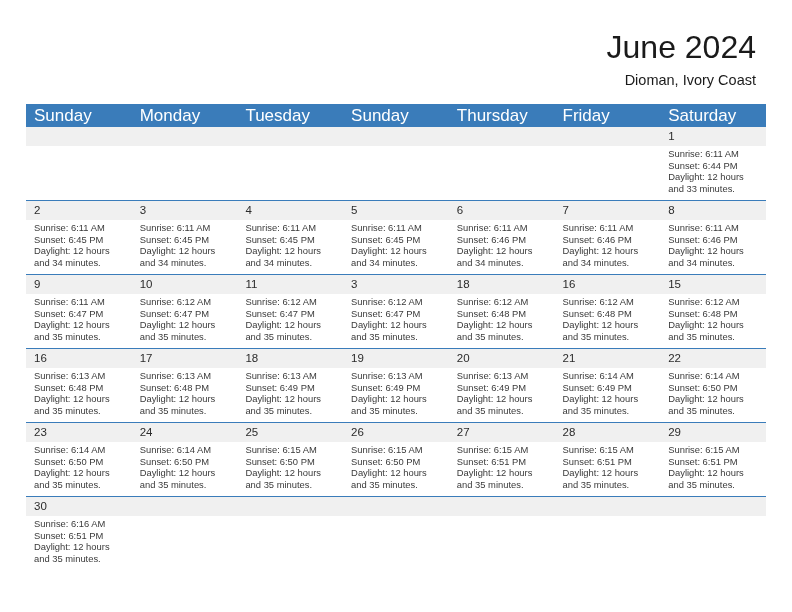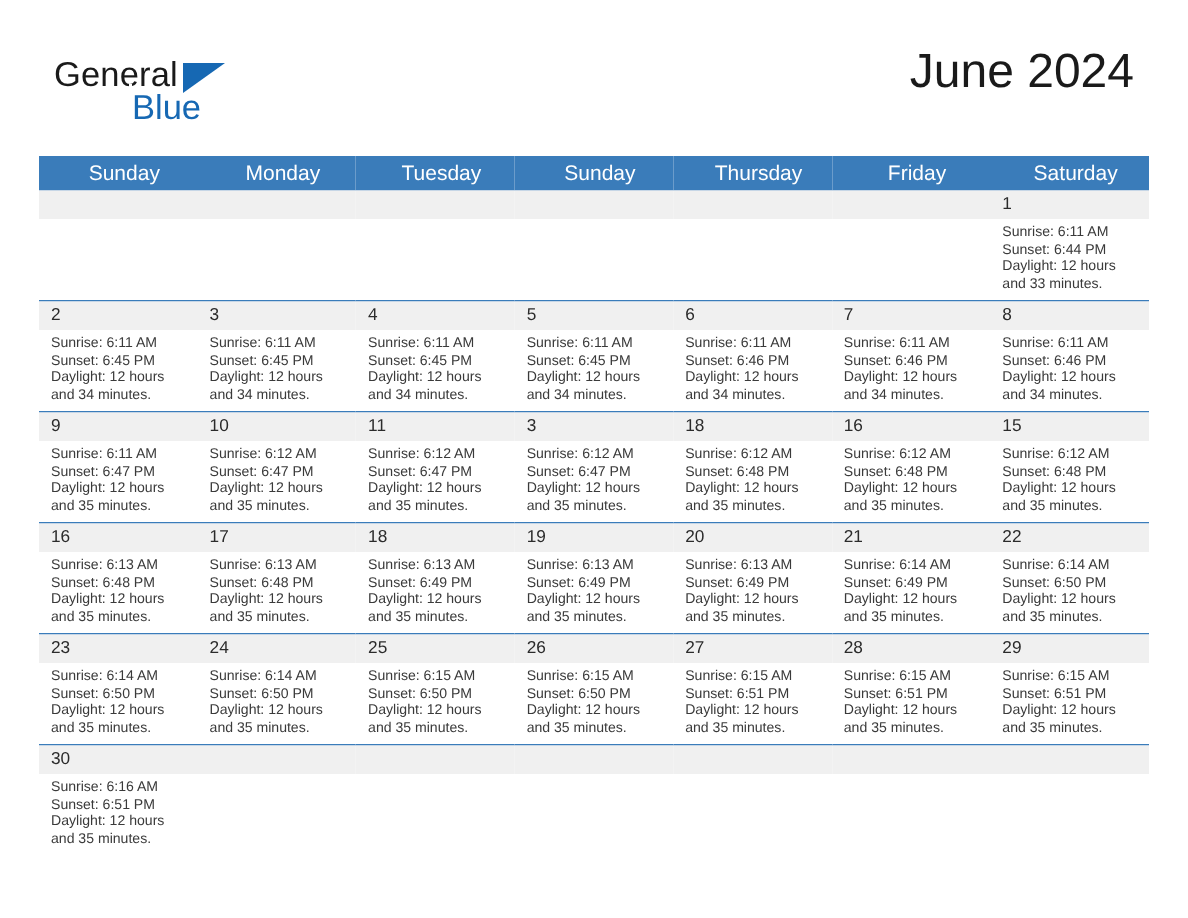--- a/index.html
+++ b/index.html
@@ -97,22 +97,22 @@
     left: 26px;
     top: 104px;
     width: 740px;
     border-collapse: collapse;
     table-layout: fixed;
   }
   .calendar th {
     background: #3a7cba;
     color: #ffffff;
     font-weight: normal;
-    font-size: 14px;
-    text-align: center;
+    font-size: 17px;
+    text-align: left;
     padding: 5px 0 5px 8px;
     height: 11px;
     line-height: 13px;
   }
   .calendar td {
     vertical-align: top;
     padding: 0;
     border-top: 1px solid #3a7cba;
     height: 73px;
     box-sizing: border-box;
@@ -152,29 +152,24 @@
     visibility: hidden;
   }
 </style>
 </head>
 <body>
 
 <div class="page">
 
   <div class="top-bar">
 
-    <div class="logo">
-      <span class="logo-general">General</span>
-      <span class="logo-tri"></span>
-      <span class="logo-rule"></span>
-      <span class="logo-blue">Blue</span>
-    </div>
 
     <div class="title-block">
       <div class="cal-title">June 2024</div>
+      <div class="cal-subtitle">Dioman, Ivory Coast</div>
     </div>
 
   </div>
 
   <table class="calendar">
     <thead>
       <tr>
         <th>Sunday</th>
         <th>Monday</th>
         <th>Tuesday</th>

